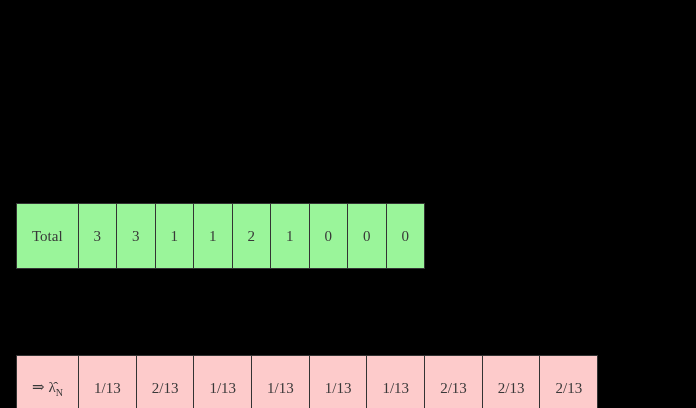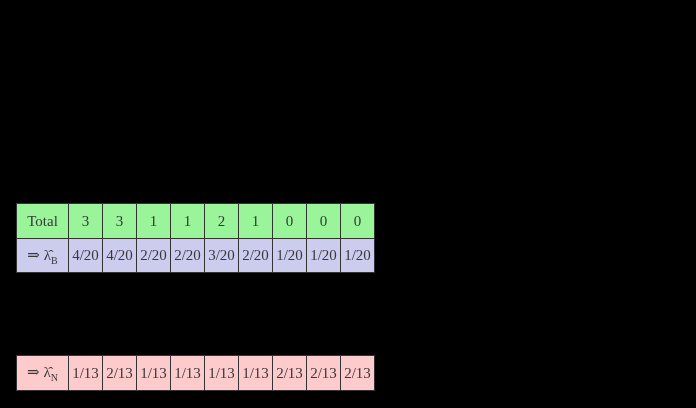--- a/index.html
+++ b/index.html
@@ -21,21 +21,21 @@
     border-collapse: collapse;
     table-layout: fixed;
     font-family: "Liberation Serif", "DejaVu Serif", serif;
     font-size: 15px;
     color: #383838;
   }
   table.tbl td {
     border: 1px solid #333333;
     text-align: center;
     vertical-align: middle;
-    padding: 0;
+    padding: 15px;
     overflow: hidden;
     white-space: nowrap;
   }
   col.label-col { width: 52px; }
   col.data-col  { width: 34px; }
 
   .tbl-upper { left: 16px; top: 203px; }
   .tbl-upper tr.row-total  td { height: 34px; background: #9af59a; }
   .tbl-upper tr.row-lambda td { height: 33px; background: #ccccee; }
 
@@ -73,34 +73,20 @@
       <td>3</td>
       <td>3</td>
       <td>1</td>
       <td>1</td>
       <td>2</td>
       <td>1</td>
       <td>0</td>
       <td>0</td>
       <td>0</td>
     </tr>
-    <tr class="row-lambda">
-      <td>
-        <span class="arrow">⇒</span><span class="sym">λ̂</span><sub class="ssub">B</sub>
-      </td>
-      <td>4/20</td>
-      <td>4/20</td>
-      <td>2/20</td>
-      <td>2/20</td>
-      <td>3/20</td>
-      <td>2/20</td>
-      <td>1/20</td>
-      <td>1/20</td>
-      <td>1/20</td>
-    </tr>
   </tbody>
     </table>
 
   <table class="tbl tbl-lower">
     <colgroup>
       <col class="label-col">
       <col class="data-col">
         <col class="data-col">
         <col class="data-col">
       <col class="data-col">

